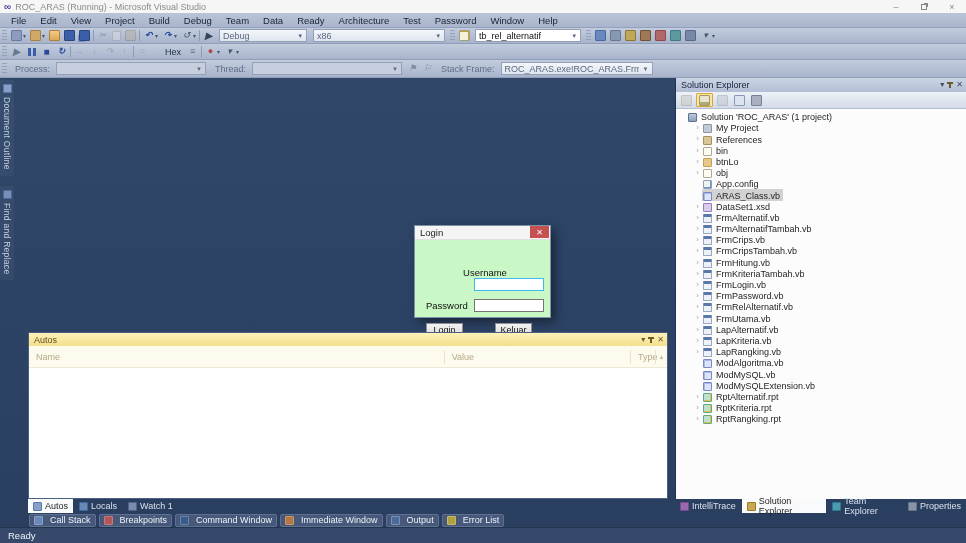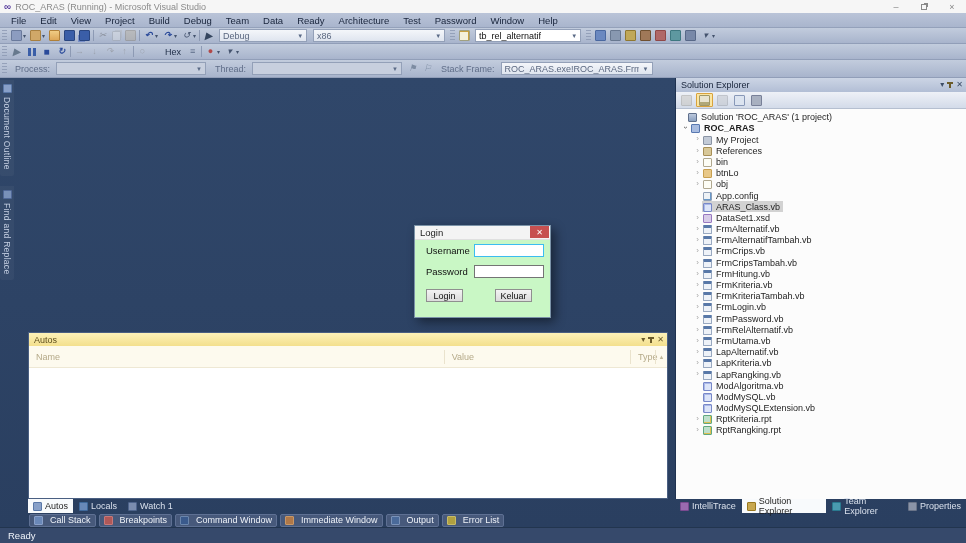--- a/index.html
+++ b/index.html
@@ -87,21 +87,21 @@
   .vlabel { writing-mode:vertical-rl; font-size:8.5px; color:#c4cfe2; letter-spacing:.3px; padding-bottom:6px; }
   .ic-document-outline { background:#88a0c8; border:1px solid #5a78a8; }
   .ic-find-replace { background:#7890b8; border:1px solid #506898; }
 
   
   .login { position:absolute; left:414px; top:147px; width:137px; height:93px; background:#c9f7c5; border:1px solid #7b93a8; box-shadow:4px 4px 10px rgba(0,0,0,.45); }
   .login-titlebar { height:14px; background:#f4f4f4; display:flex; align-items:center; border-bottom:1px solid #e0e0e0; }
   .login-title { font-size:9.5px; color:#222; margin-left:5px; }
   .login-close { margin-left:auto; width:19px; height:12px; background:#c75050; color:#fff; font-size:8px; display:flex; align-items:center; justify-content:center; margin-right:1px; margin-top:-1px; }
   .frow { display:flex; align-items:center; margin:0 6px 0 11px; }
-  .frow.r1 { margin-top:4px; }
+  .frow.r1 { margin-top:27px;flex-direction:column; }
   .frow.r2 { margin-top:8px; }
   .flabel { font-size:9.5px; color:#111; }
   .ftext { margin-left:auto; width:70px; height:13px; background:#fff; border:1px solid #747474; font-size:9px; padding:0 2px; outline:none; font-family:"Liberation Sans",sans-serif; }
   .ftext.focused { border:1px solid #3bbdf0; }
   .btnrow { display:flex; margin:11px 11px 0 11px; }
   .winbtn { width:37px; height:13px; background:linear-gradient(#f3f3f3,#dcdcdc); border:1px solid #8f8f8f; font-size:9px; color:#111; display:flex; align-items:center; justify-content:center; }
   .winbtn.keluar { margin-left:32px; }
 
   
   .autos { position:absolute; left:28px; top:254px; width:640px; height:167px; border:1px solid #4a5f82; display:flex; flex-direction:column; }
@@ -478,27 +478,20 @@
           </span>
       </div>
       <div class="se-tree">
         <div class="tree-row lvl0 exp-none">
             <span class="exp"></span>
             <span class="row-content">
               <i class="t-ic ic-solution"></i>
               <span class="tree-label">Solution 'ROC_ARAS' (1 project)</span>
             </span>
           </div>
-          <div class="tree-row bold lvl1 exp-open">
-            <span class="exp"></span>
-            <span class="row-content">
-              <i class="t-ic ic-vbproject"></i>
-              <span class="tree-label">ROC_ARAS</span>
-            </span>
-          </div>
           <div class="tree-row lvl2 exp-closed">
             <span class="exp"></span>
             <span class="row-content">
               <i class="t-ic ic-myproject"></i>
               <span class="tree-label">My Project</span>
             </span>
           </div>
           <div class="tree-row lvl2 exp-closed">
             <span class="exp"></span>
             <span class="row-content">
@@ -580,27 +573,20 @@
             <span class="exp"></span>
             <span class="row-content">
               <i class="t-ic ic-form"></i>
               <span class="tree-label">FrmHitung.vb</span>
             </span>
           </div>
           <div class="tree-row lvl2 exp-closed">
             <span class="exp"></span>
             <span class="row-content">
               <i class="t-ic ic-form"></i>
-              <span class="tree-label">FrmKriteria.vb</span>
-            </span>
-          </div>
-          <div class="tree-row lvl2 exp-closed">
-            <span class="exp"></span>
-            <span class="row-content">
-              <i class="t-ic ic-form"></i>
               <span class="tree-label">FrmKriteriaTambah.vb</span>
             </span>
           </div>
           <div class="tree-row lvl2 exp-closed">
             <span class="exp"></span>
             <span class="row-content">
               <i class="t-ic ic-form"></i>
               <span class="tree-label">FrmLogin.vb</span>
             </span>
           </div>
@@ -658,20 +644,27 @@
             <span class="row-content">
               <i class="t-ic ic-vbfile"></i>
               <span class="tree-label">ModMySQL.vb</span>
             </span>
           </div>
           <div class="tree-row lvl2 exp-none">
             <span class="exp"></span>
             <span class="row-content">
               <i class="t-ic ic-vbfile"></i>
               <span class="tree-label">ModMySQLExtension.vb</span>
+            </span>
+          </div>
+          <div class="tree-row lvl2 exp-closed">
+            <span class="exp"></span>
+            <span class="row-content">
+              <i class="t-ic ic-report"></i>
+              <span class="tree-label">RptAlternatif.rpt</span>
             </span>
           </div>
           <div class="tree-row lvl2 exp-closed">
             <span class="exp"></span>
             <span class="row-content">
               <i class="t-ic ic-report"></i>
               <span class="tree-label">RptKriteria.rpt</span>
             </span>
           </div>
           <div class="tree-row lvl2 exp-closed">

